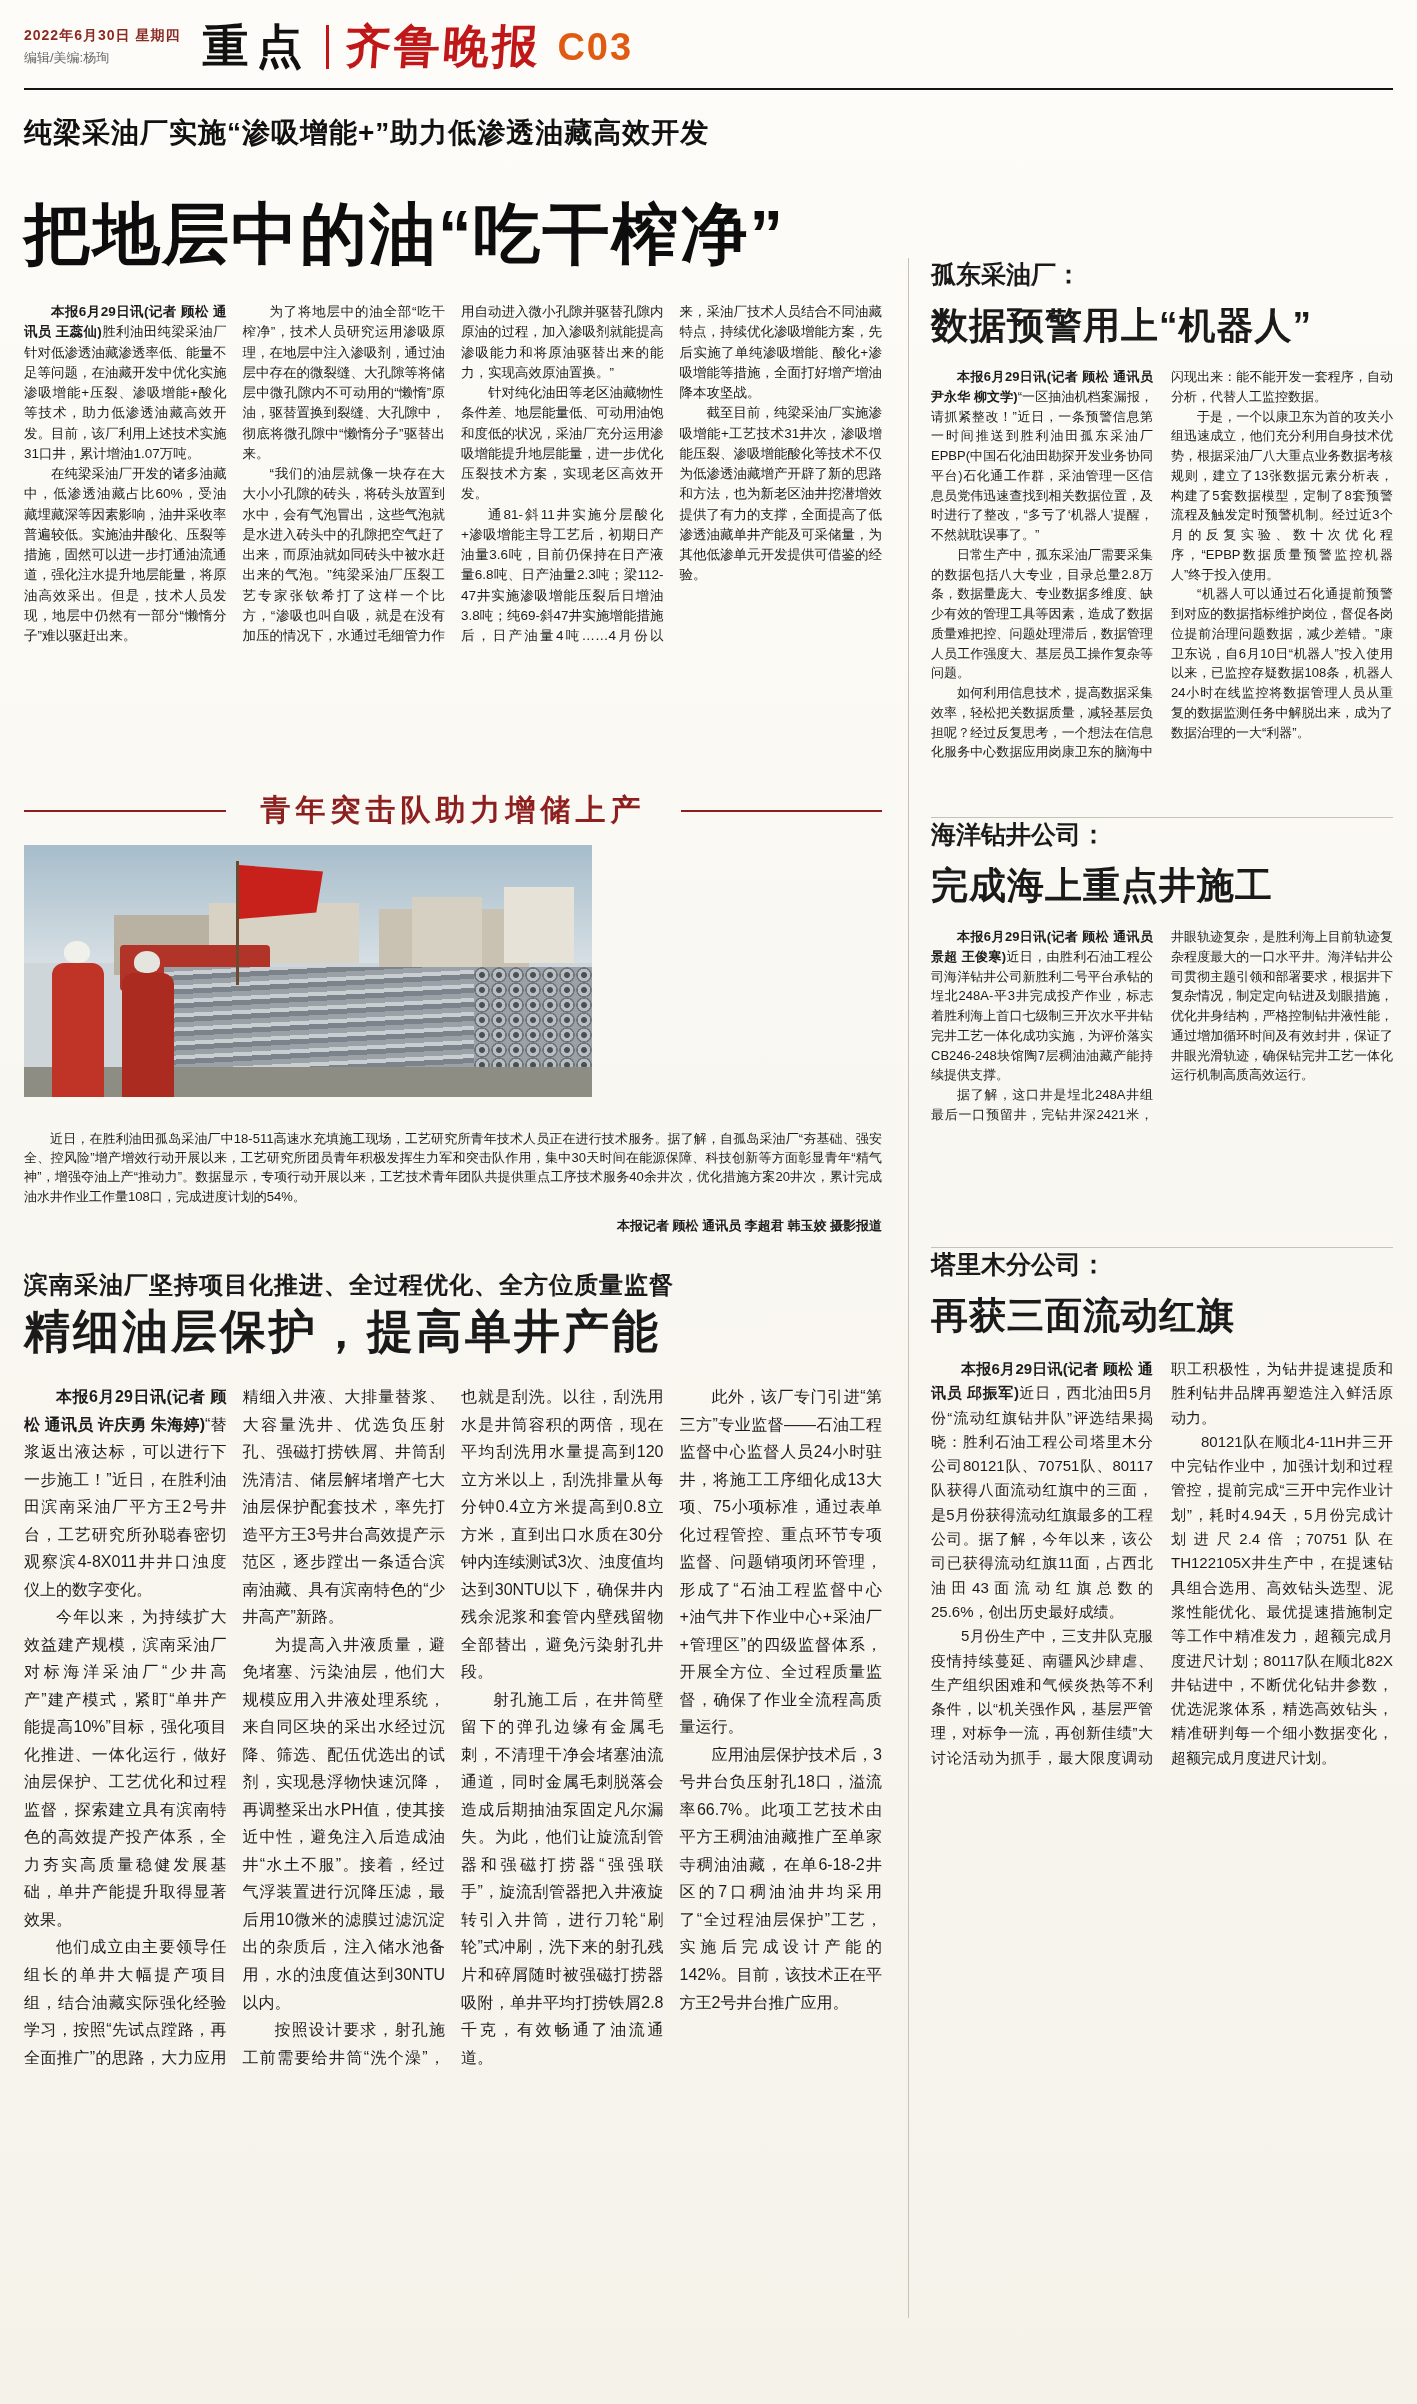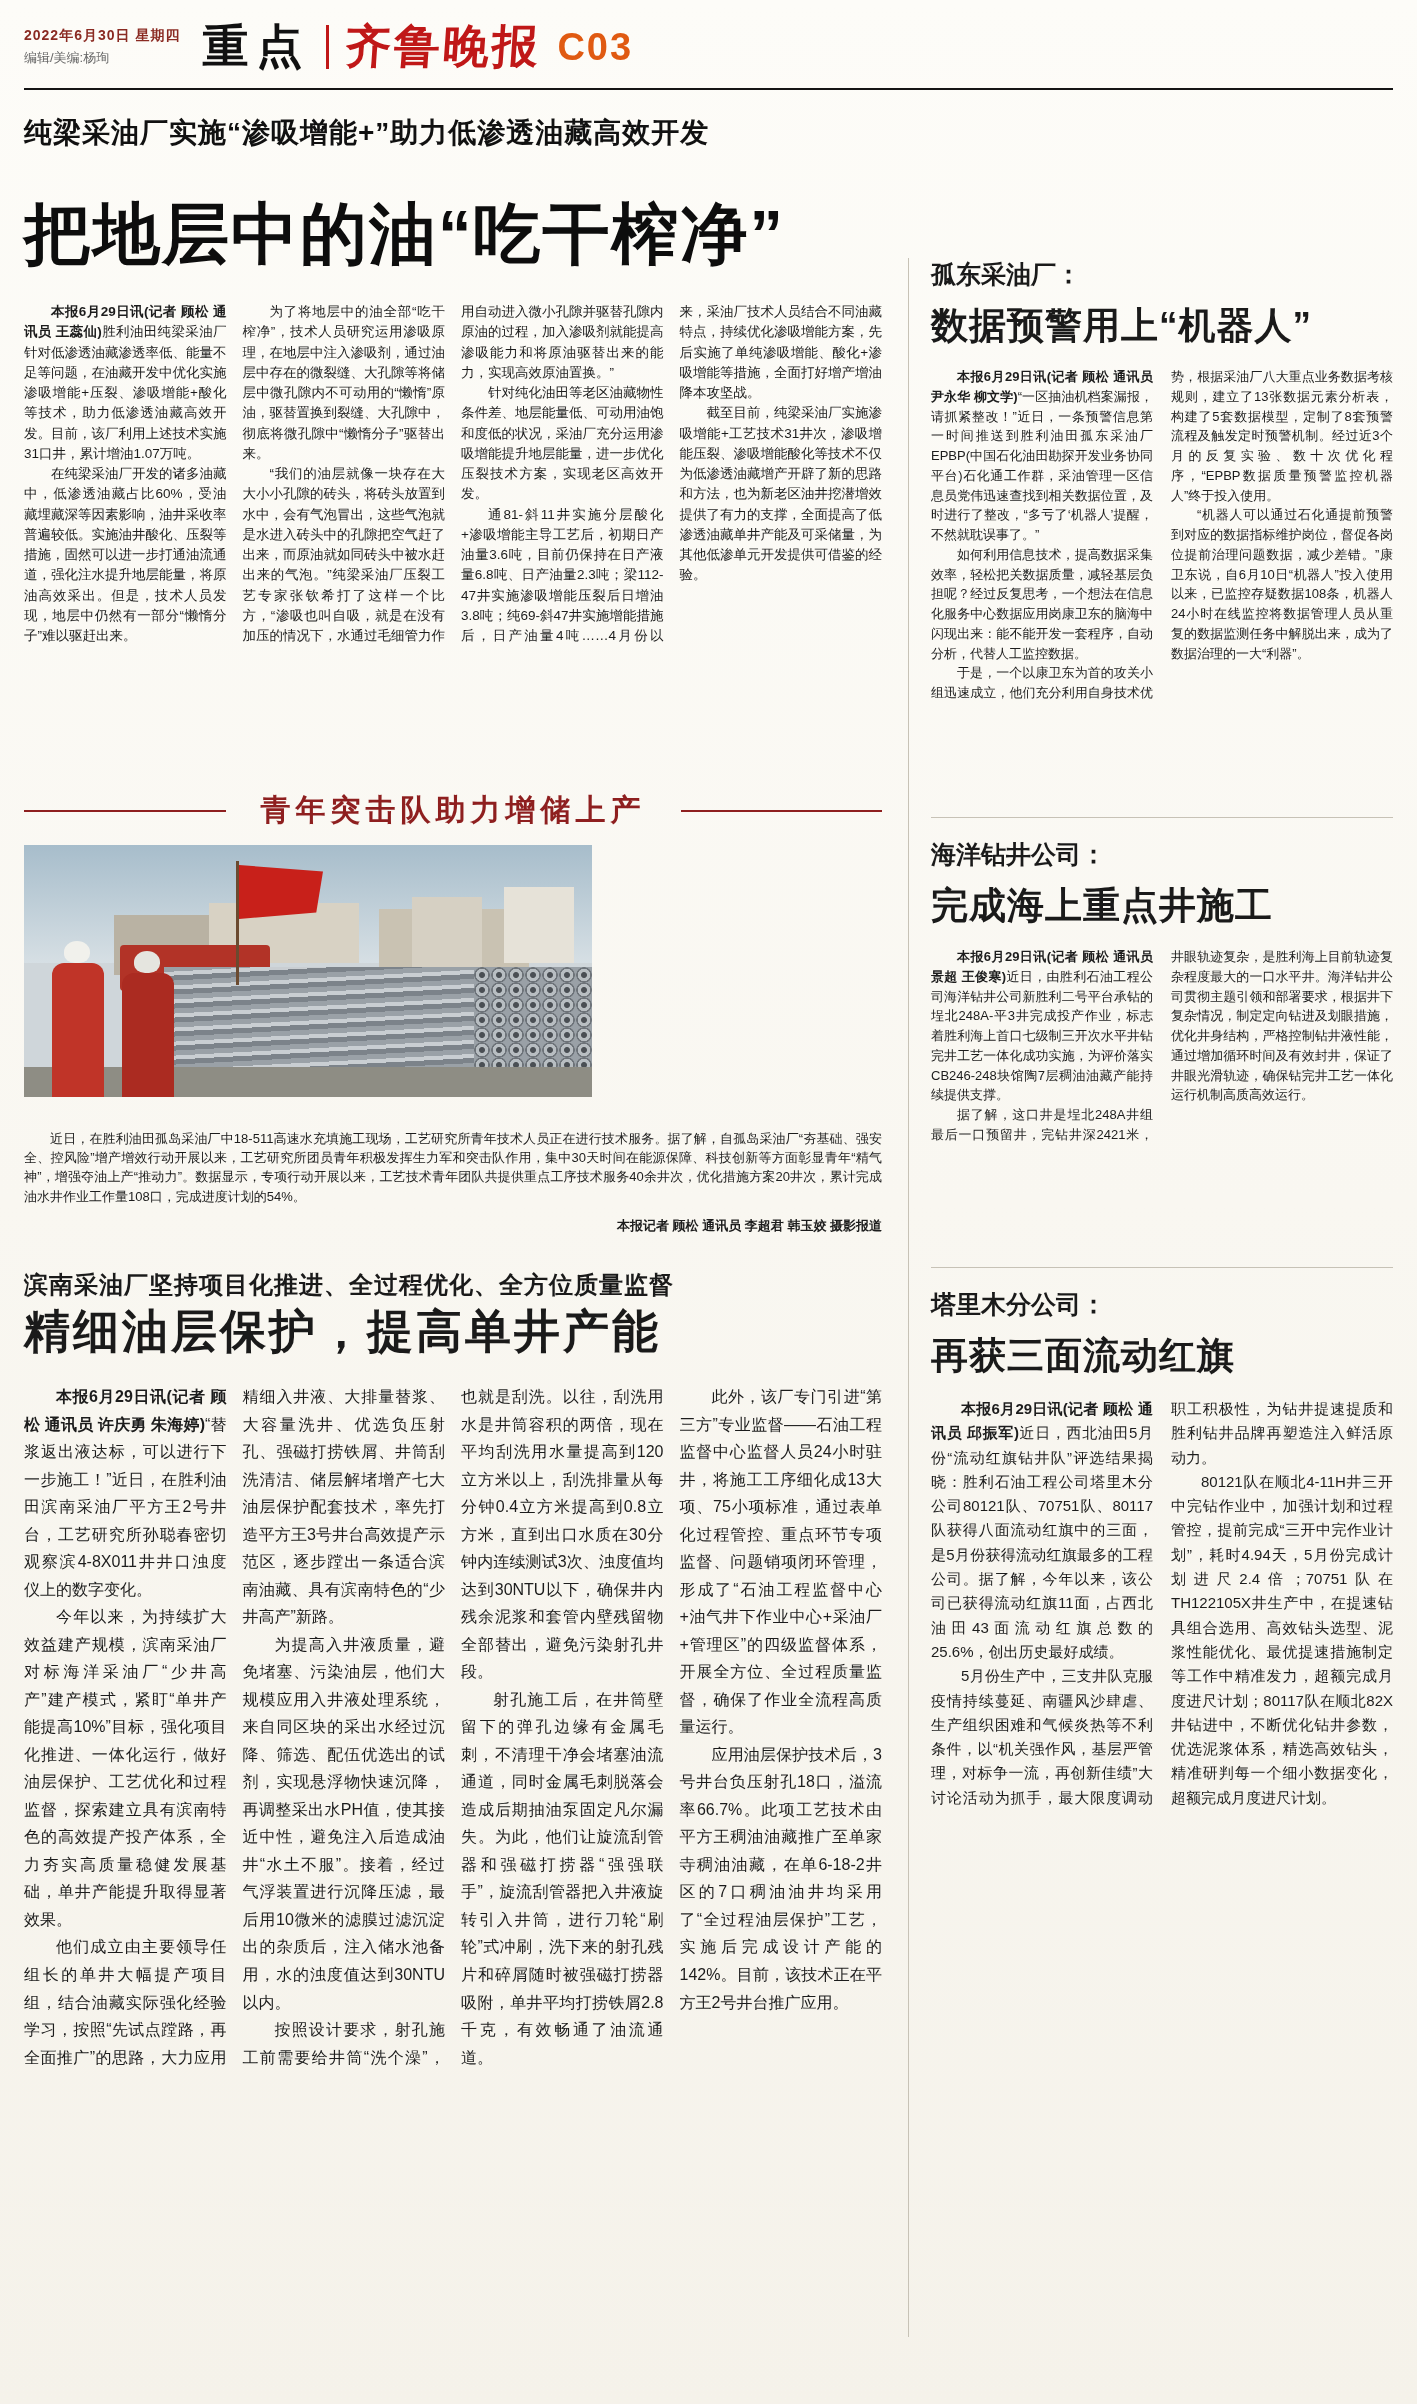--- a/index.html
+++ b/index.html
@@ -60,21 +60,21 @@
   .w2 { left:98px; top:128px; height:124px; background:#ab2b21; }
   .w2 .helmet { background:#e5e5df; }
 
   
   .bottom-article { margin-top:34px; }
   .bottom-kicker { font-size:24px; font-weight:900; letter-spacing:1px; margin-bottom:0; }
   .bottom-headline { font-size:46px; font-weight:900; letter-spacing:3px; margin-bottom:20px; }
   .bottom-body { column-count:4; column-gap:16px; height:1150px; overflow:hidden; font-size:16px; line-height:1.72; }
 
   
-  .side-article + .side-article { border-top:1px solid #c7c2b6; margin-top:20px; padding-top:20px; }
+  .side-article + .side-article { border-top:1px solid #c7c2b6; margin-top:20px; }
   .side-label { font-size:25px; font-weight:900; margin-bottom:10px; }
   .side-headline { font-size:37px; font-weight:900; letter-spacing:1px; margin-bottom:16px; white-space:nowrap; }
   .side-body { column-count:2; column-gap:18px; text-align:justify; font-size:13px; line-height:1.52; overflow:hidden; }
   .side-body-1 { height:430px; }
   .side-body-2 { height:300px; }
   .side-body-3 { font-size:15px; line-height:1.62; height:940px; }
 </style>
 </head>
 <body>
 
@@ -161,20 +161,21 @@
     </div>
 
     <aside class="sidebar">
       <div class="sidebar-inner">
 
         <article class="side-article">
           <h4 class="side-label">孤东采油厂：</h4>
           <h3 class="side-headline">数据预警用上“机器人”</h3>
           <div class="body side-body side-body-1">
             <p><b class="byline">本报6月29日讯(记者 顾松 通讯员 尹永华 柳文学)</b><span>“一区抽油机档案漏报，请抓紧整改！”近日，一条预警信息第一时间推送到胜利油田孤东采油厂EPBP(中国石化油田勘探开发业务协同平台)石化通工作群，采油管理一区信息员党伟迅速查找到相关数据位置，及时进行了整改，“多亏了‘机器人’提醒，不然就耽误事了。”</span></p>
+            <p>日常生产中，孤东采油厂需要采集的数据包括八大专业，目录总量2.8万条，数据量庞大、专业数据多维度、缺少有效的管理工具等因素，造成了数据质量难把控、问题处理滞后，数据管理人员工作强度大、基层员工操作复杂等问题。</p>
             <p>如何利用信息技术，提高数据采集效率，轻松把关数据质量，减轻基层负担呢？经过反复思考，一个想法在信息化服务中心数据应用岗康卫东的脑海中闪现出来：能不能开发一套程序，自动分析，代替人工监控数据。</p>
             <p>于是，一个以康卫东为首的攻关小组迅速成立，他们充分利用自身技术优势，根据采油厂八大重点业务数据考核规则，建立了13张数据元素分析表，构建了5套数据模型，定制了8套预警流程及触发定时预警机制。经过近3个月的反复实验、数十次优化程序，“EPBP数据质量预警监控机器人”终于投入使用。</p>
             <p>“机器人可以通过石化通提前预警到对应的数据指标维护岗位，督促各岗位提前治理问题数据，减少差错。”康卫东说，自6月10日“机器人”投入使用以来，已监控存疑数据108条，机器人24小时在线监控将数据管理人员从重复的数据监测任务中解脱出来，成为了数据治理的一大“利器”。</p>
           </div>
         </article>
 
         <article class="side-article">
           <h4 class="side-label">海洋钻井公司：</h4>
           <h3 class="side-headline">完成海上重点井施工</h3>
           <div class="body side-body side-body-2">

